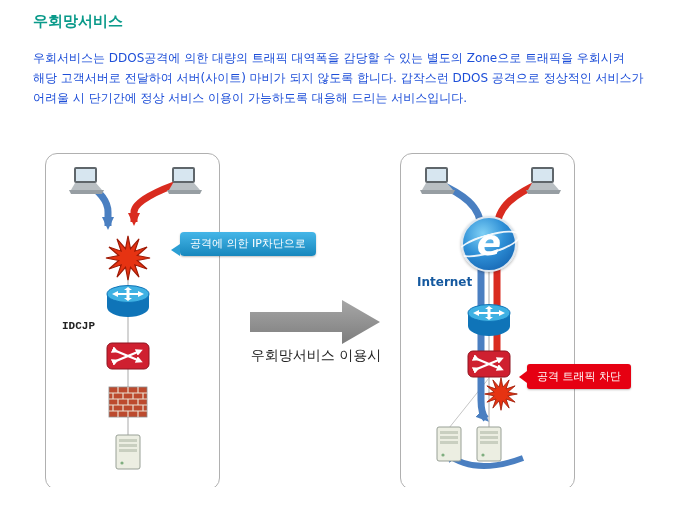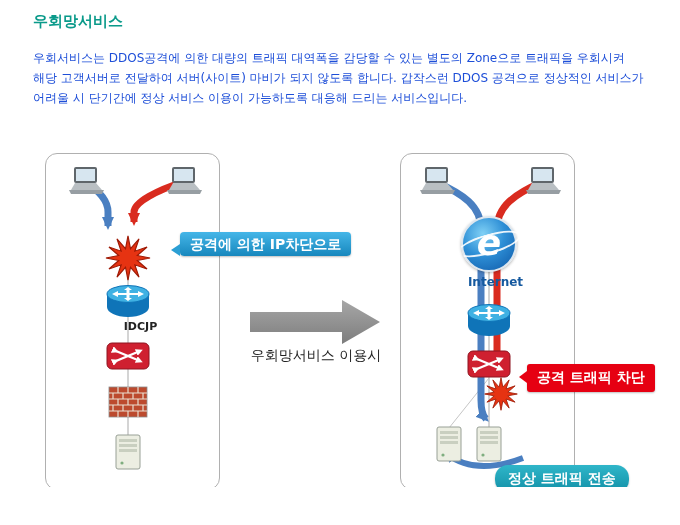--- a/index.html
+++ b/index.html
@@ -13,31 +13,31 @@
     --callout-teal2:#128fa6;
   }
   *{box-sizing:border-box;margin:0;padding:0;}
   body{background:#ffffff;font-family:"DejaVu Sans","Liberation Sans",sans-serif;}
   .page{position:relative;width:680px;height:487px;background:#fff;overflow:hidden;}
   .title{position:absolute;left:33px;top:12px;font-size:15px;font-weight:bold;color:var(--title-color);}
   .desc{position:absolute;left:33px;top:48px;width:614px;font-size:12px;line-height:20px;color:#1d4ed8;white-space:pre-line;}
   .panel{position:absolute;width:175px;height:337px;border:1px solid #b0b0b0;border-radius:12px;background:#fff;}
   .flow{position:absolute;left:0;top:0;}
   .icon{position:absolute;line-height:0;}
-  .caption{position:absolute;left:8px;width:100%;text-align:center;}
+  .caption{position:absolute;left:16px;width:100%;}
   .router-label{top:166px;font-size:11px;font-weight:bold;color:#222;}
   .internet-label{top:121px;font-size:12px;font-weight:bold;color:#15599f;}
   .internet-circle{position:absolute;left:60px;top:62px;width:56px;height:56px;border-radius:50%;
     background:radial-gradient(circle at 38% 30%, #7fd0f5 0%, #2e8fd6 45%, #0d57a6 100%);
     border:2px solid #dde6ee;box-shadow:0 1px 3px rgba(0,0,0,.3);
     display:flex;align-items:center;justify-content:center;}
   .internet-e{color:#fff;font-size:36px;font-weight:bold;font-style:italic;line-height:1;margin-top:-3px;}
   .internet-orbit{position:absolute;left:-7px;top:16px;width:66px;height:20px;border:2px solid rgba(255,255,255,.9);
     border-left-color:transparent;border-radius:50%;transform:rotate(-16deg);pointer-events:none;}
-  .callout{position:absolute;color:#fff;font-size:14px;font-weight:bold;white-space:nowrap;}
+  .callout{position:absolute;color:#fff;font-size:11px;font-weight:normal;white-space:nowrap;}
   .callout-blue{left:180px;top:232px;background:linear-gradient(var(--callout-blue1),var(--callout-blue2));
     border-radius:4px;padding:4px 10px;line-height:16px;box-shadow:0 1px 2px rgba(0,0,0,.25);}
   .callout-blue .ptr{position:absolute;left:-9px;top:12px;width:0;height:0;
     border-top:6px solid transparent;border-bottom:6px solid transparent;border-right:9px solid #2b9fd4;}
   .callout-red{left:527px;top:364px;background:var(--callout-red);border-radius:3px;padding:5px 10px;
     box-shadow:0 1px 2px rgba(0,0,0,.25);}
   .callout-red .ptr{position:absolute;left:-8px;top:7px;width:0;height:0;
     border-top:6px solid transparent;border-bottom:6px solid transparent;border-right:8px solid var(--callout-red);}
   .callout-teal{left:495px;top:465px;background:linear-gradient(var(--callout-teal1),var(--callout-teal2));
     border-radius:13px;padding:5px 13px;box-shadow:0 1px 2px rgba(0,0,0,.25);}
@@ -48,21 +48,21 @@
 </head>
 <body>
 
 <div class="page">
 
   <h1 class="title">우회망서비스</h1>
   <p class="desc">우회서비스는 DDOS공격에 의한 대량의 트래픽 대역폭을 감당할 수 있는 별도의 Zone으로 트래픽을 우회시켜
 해당 고객서버로 전달하여 서버(사이트) 마비가 되지 않도록 합니다. 갑작스런 DDOS 공격으로 정상적인 서비스가
 어려울 시 단기간에 정상 서비스 이용이 가능하도록 대응해 드리는 서비스입니다.</p>
 
-  <div class="panel" style="left:45px;top:153px;">
+  <div class="panel" style="left:45px;top:153px;font-family:Liberation Mono, monospace;">
     <svg class="flow" width="173" height="335" viewBox="0 0 173 335">
       <defs>
         <marker id="lb" markerUnits="userSpaceOnUse" markerWidth="13" markerHeight="12" refX="9" refY="6" orient="auto">
           <path d="M0 0 L13 6 L0 12 Z" fill="#4a7fc1"></path>
         </marker>
         <marker id="lr" markerUnits="userSpaceOnUse" markerWidth="13" markerHeight="12" refX="9" refY="6" orient="auto">
           <path d="M0 0 L13 6 L0 12 Z" fill="#d92b1f"></path>
         </marker>
       </defs>
       <line x1="82" y1="120" x2="82" y2="296" stroke="#c6c6c6" stroke-width="1.5"></line>
@@ -267,17 +267,14 @@
         <circle cx="8" cy="29" r="1.6" fill="#7fae7f"></circle>
       </svg>
     </div>
   </div>
 
   <div class="callout callout-red">
     <span class="ptr"></span>
     <span>공격 트래픽 차단</span>
   </div>
 
-  <div class="callout callout-teal">
-    <span>정상 트래픽 전송</span>
-  </div>
 
 </div>
 
 </body></html>

